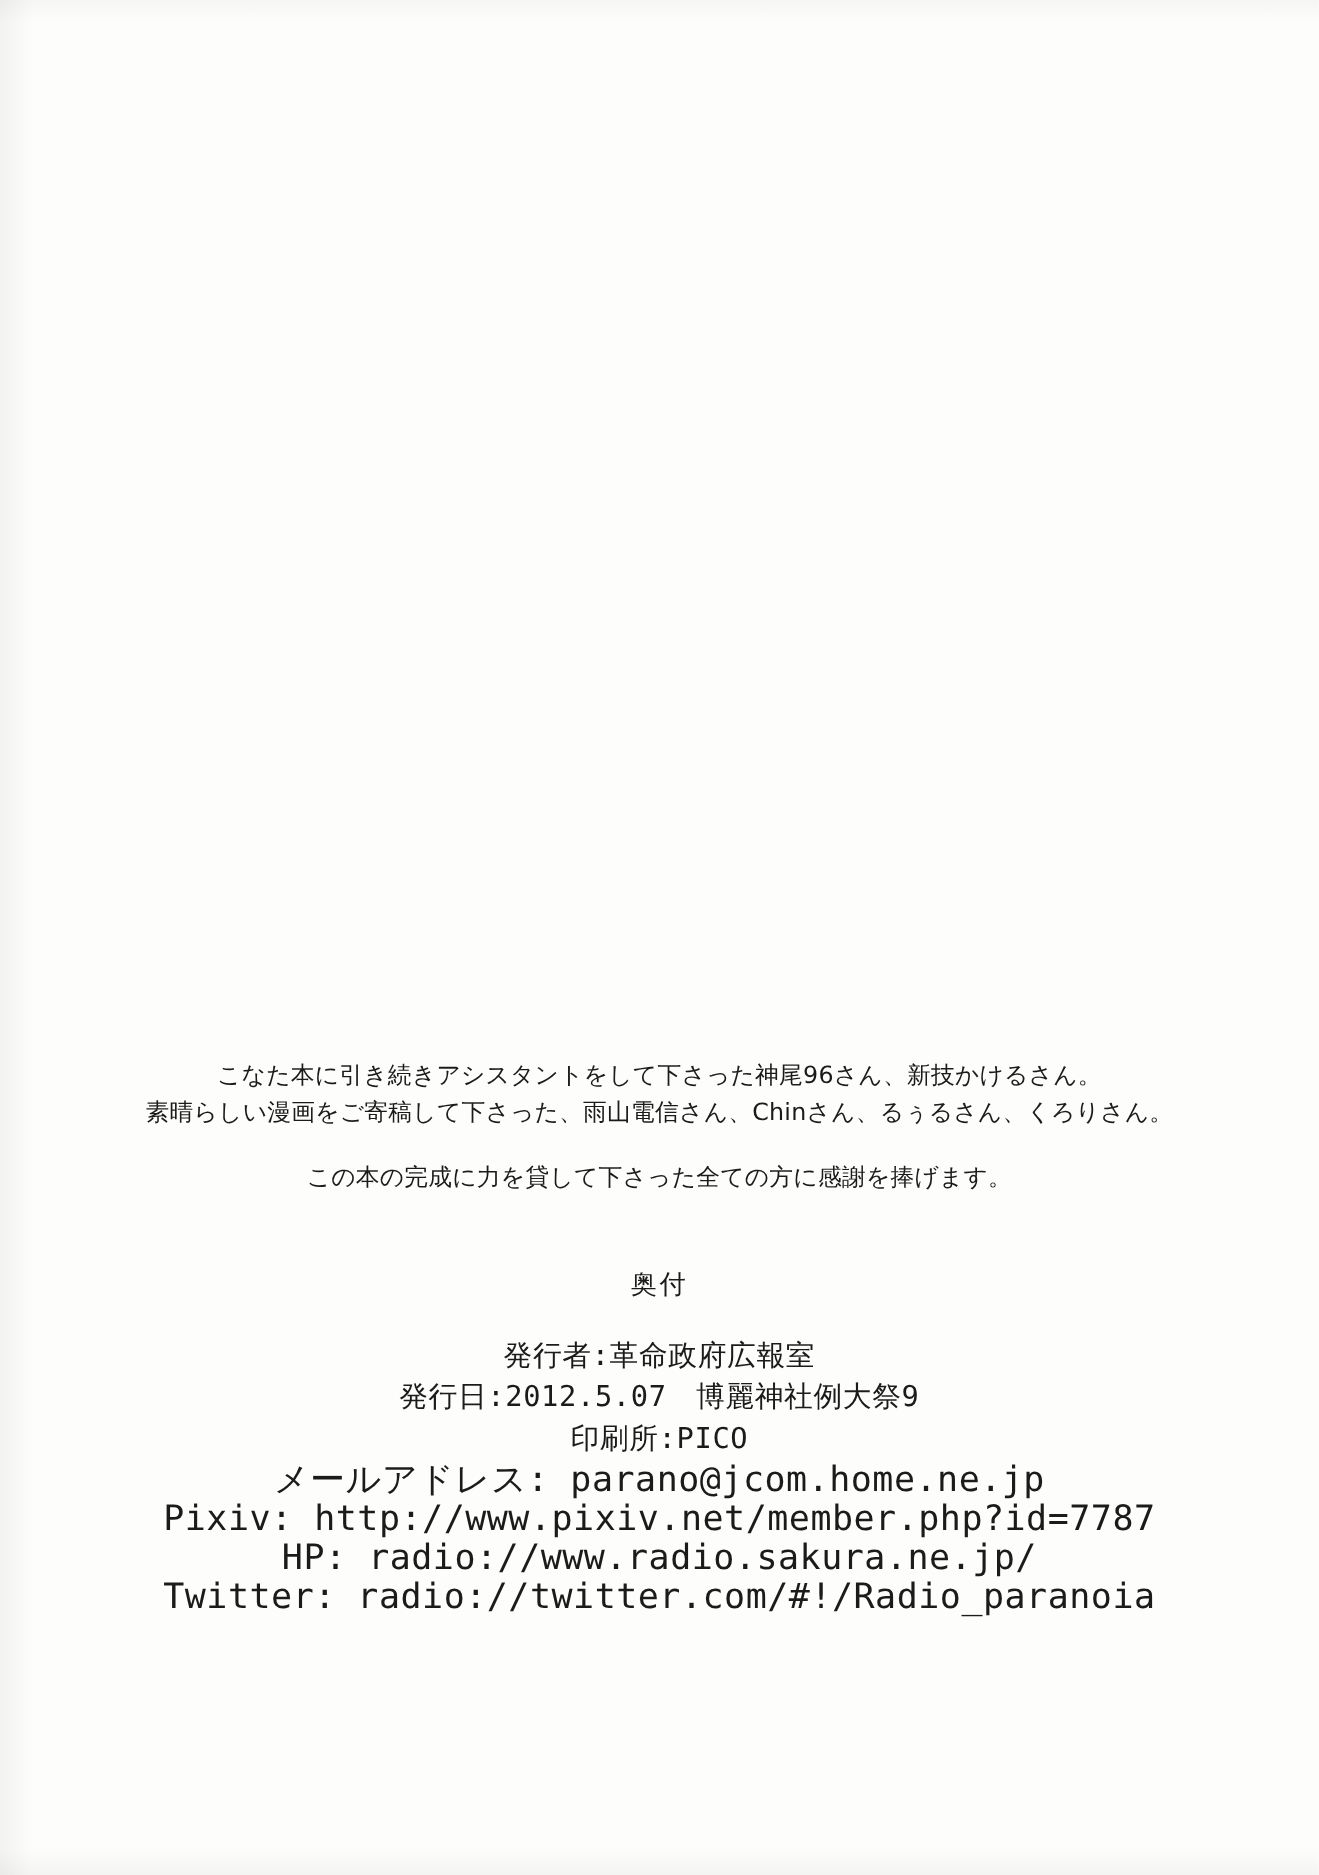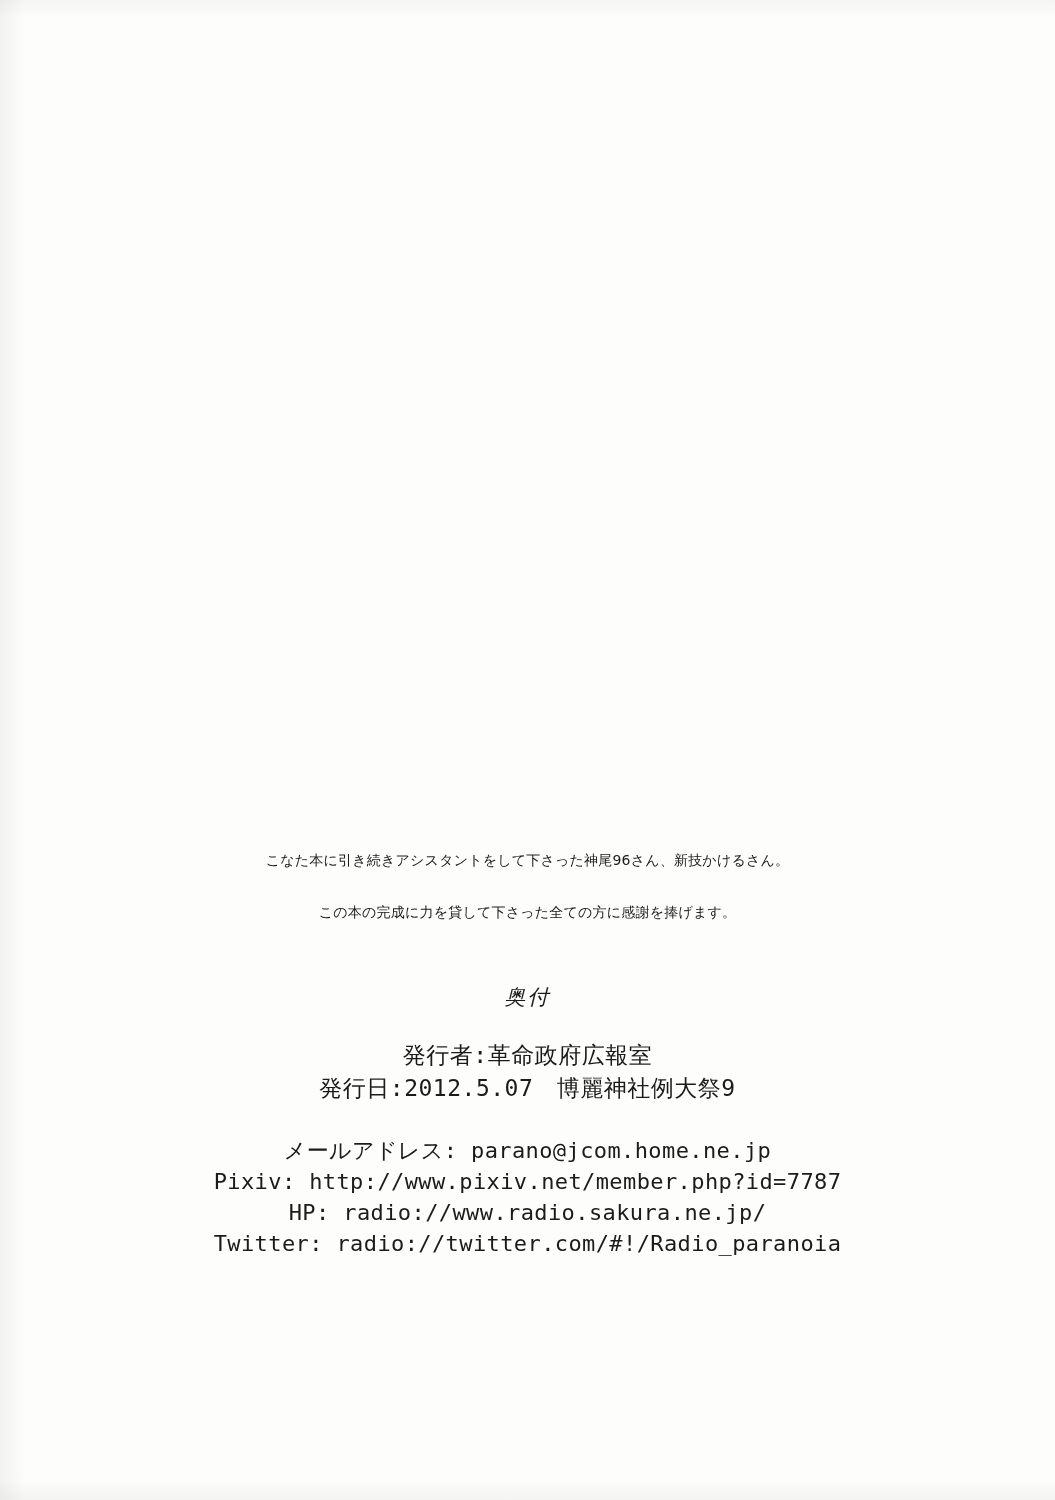--- a/index.html
+++ b/index.html
@@ -44,57 +44,55 @@
   }
   .colophon {
     position: absolute;
     left: 0;
     top: 845px;
     width: 100%;
     text-align: center;
   }
   .thanks {
     font-family: "DejaVu Sans", sans-serif;
-    font-size: 14px;
+    font-size: 19px;
     line-height: 30px;
     letter-spacing: 0.2px;
     color: #1b1b1b;
   }
   .thanks .line {
     display: block;
     white-space: nowrap;
   }
   .thanks .gap {
     display: block;
     height: 22px;
   }
   .section-title {
     margin-top: 56px;
     font-family: "DejaVu Sans", sans-serif;
     font-size: 21px;
     letter-spacing: 2px;
     color: #1b1b1b;
-    font-style: italic;
   }
   .imprint {
     margin-top: 28px;
     font-family: "DejaVu Sans Mono", "DejaVu Sans", monospace;
     font-size: 23px;
     line-height: 33px;
     letter-spacing: 0.5px;
     color: #1b1b1b;
   }
   .imprint .line {
     display: block;
     white-space: nowrap;
   }
   .contacts {
-    margin-top: 30px;
     font-family: "DejaVu Sans Mono", monospace;
-    font-size: 22px;
+    font-size: 28px;
     line-height: 31px;
     letter-spacing: 0.4px;
     color: #1b1b1b;
   }
   .contacts .line {
     display: block;
     white-space: nowrap;
   }
 </style>
 </head>
@@ -102,29 +100,31 @@
 
 <div class="page">
   <div class="edge-shade-left"></div>
   <div class="edge-shade-top"></div>
   <div class="edge-shade-bottom"></div>
 
   <div class="colophon">
 
     <div class="thanks">
       <span class="line">こなた本に引き続きアシスタントをして下さった神尾96さん、新技かけるさん。</span>
+      <span class="line">素晴らしい漫画をご寄稿して下さった、雨山電信さん、Chinさん、るぅるさん、くろりさん。</span>
       <span class="gap"></span>
       <span class="line">この本の完成に力を貸して下さった全ての方に感謝を捧げます。</span>
     </div>
 
     <div class="section-title">奥付</div>
 
     <div class="imprint">
       <span class="line">発行者:革命政府広報室</span>
       <span class="line">発行日:2012.5.07　博麗神社例大祭9</span>
+      <span class="line">印刷所:PICO</span>
     </div>
 
     <div class="contacts">
       <span class="line">メールアドレス: parano@jcom.home.ne.jp</span>
       <span class="line">Pixiv: http://www.pixiv.net/member.php?id=7787</span>
       <span class="line">HP: radio://www.radio.sakura.ne.jp/</span>
       <span class="line">Twitter: radio://twitter.com/#!/Radio_paranoia</span>
     </div>
 
   </div>

